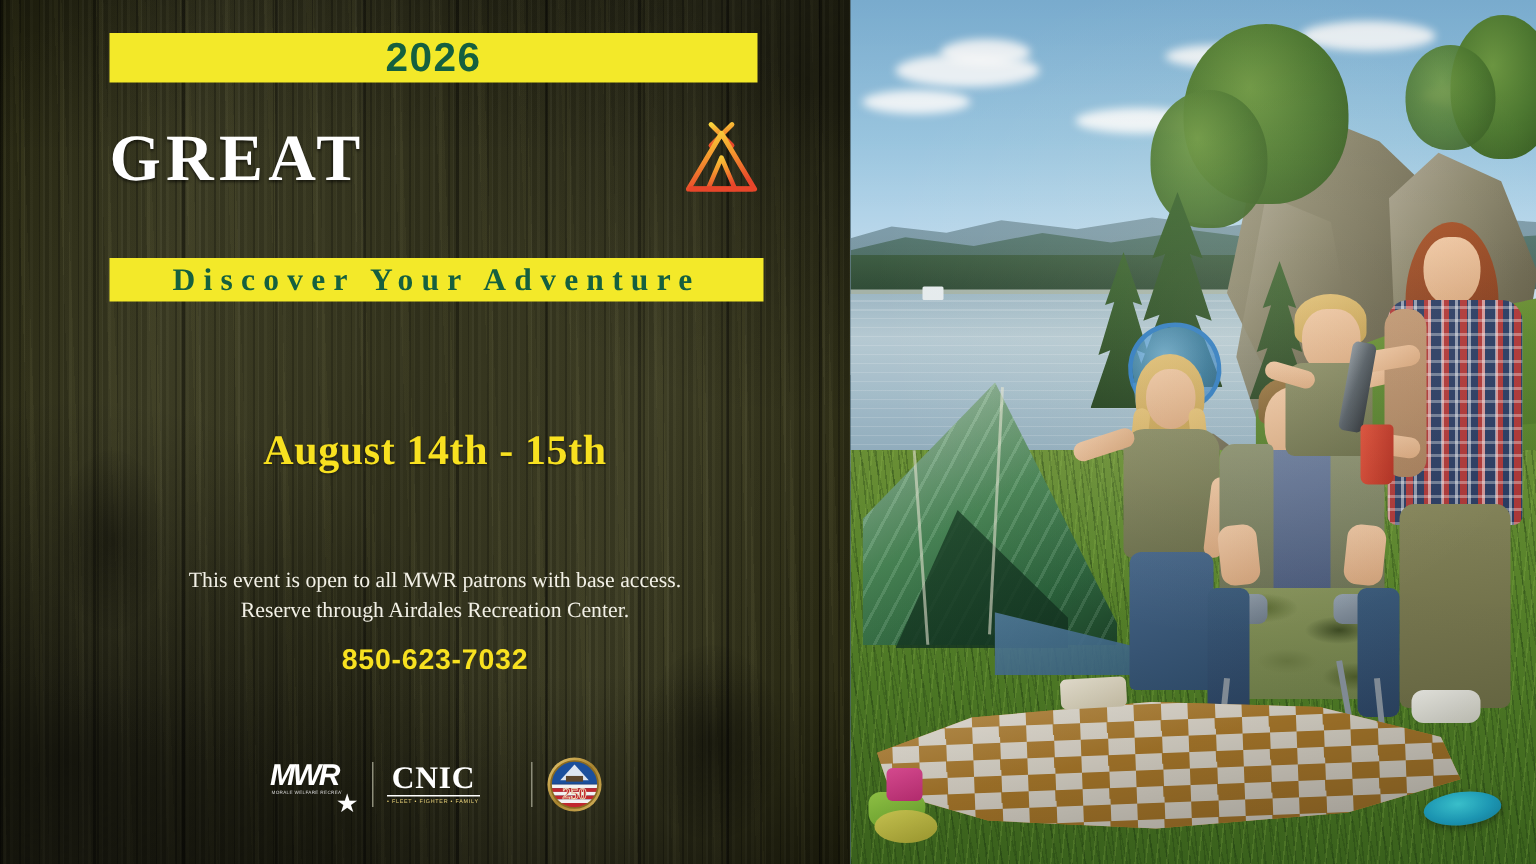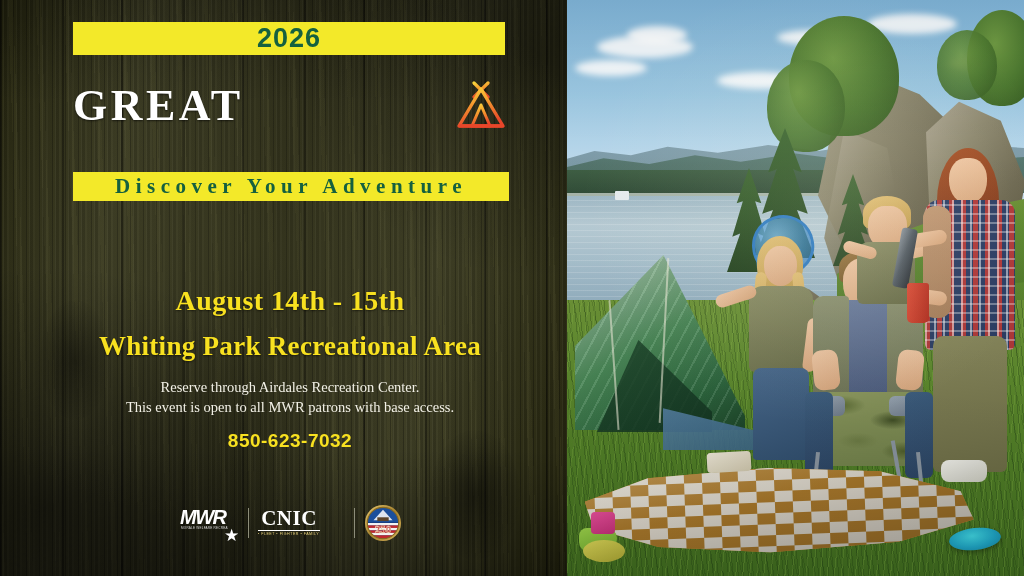--- a/index.html
+++ b/index.html
@@ -529,24 +529,23 @@
       <path d="M27 24 L36 45 L18 45 Z" stroke="url(#tentgrad)" stroke-width="3.0" fill="none" stroke-linejoin="round"></path>
       <rect x="5" y="43.2" width="44" height="3.4" fill="#e8462a" rx="1.2"></rect>
     </svg>
   </div>
 
 
   <div class="banner-tagline"></div>
   <div class="banner-tagline-text">Discover Your Adventure</div>
 
   <div class="event-date">August 14th - 15th</div>
-  <div class="event-location">Whiting Park Recreational Area</div>
   <div class="event-note">
+    <div>This event is open to all MWR patrons with base access.</div>
     <div>Reserve through Airdales Recreation Center.</div>
-    <div>This event is open to all MWR patrons with base access.</div>
   </div>
   <div class="event-phone">850-623-7032</div>
 
   <div class="logo-bar">
 
     <div class="logo-mwr">
       <div class="logo-mwr-text">MWR</div>
       <div class="logo-mwr-sub">MORALE  WELFARE  RECREATION</div>
       <div class="logo-mwr-star">★</div>
     </div>

